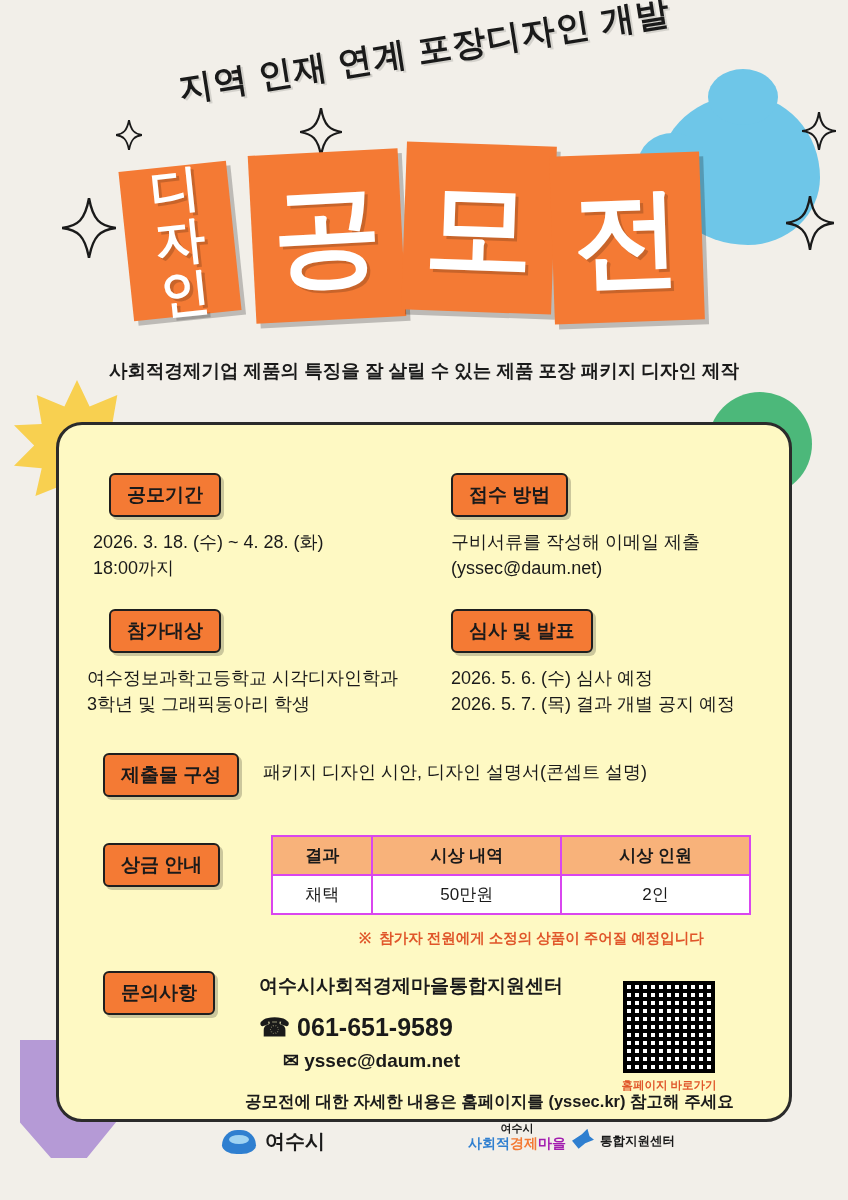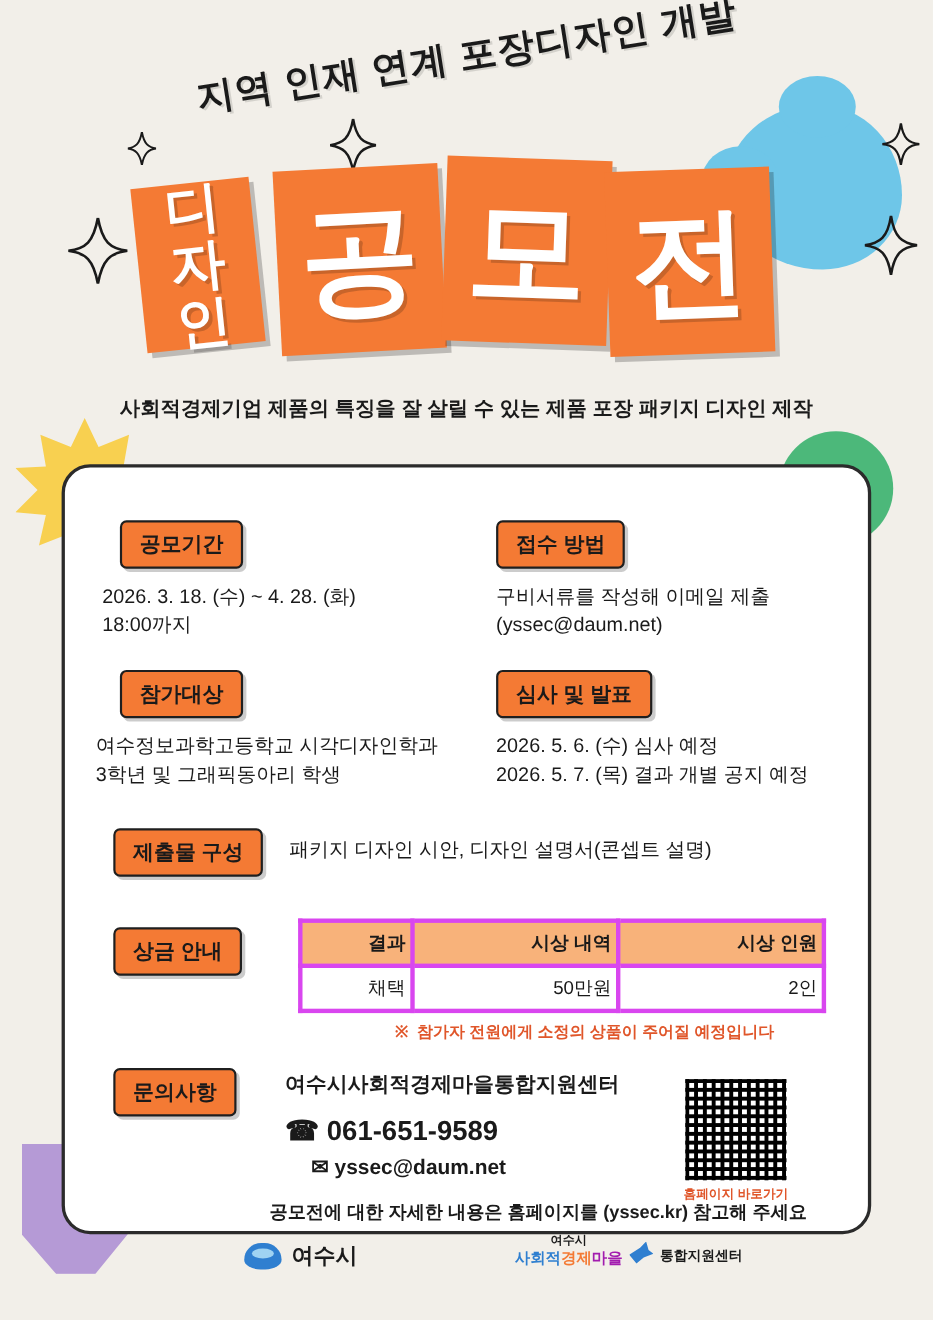--- a/index.html
+++ b/index.html
@@ -124,21 +124,21 @@
     font-weight: bold;
     color: #1a1a1a;
     z-index: 6;
   }
 
   
   .card {
     position: absolute;
     left: 56px; top: 422px;
     width: 736px; height: 700px;
-    background: #ffffff;
+    background: #fef9c3;
     border: 3px solid #2b2b2b;
     border-radius: 26px;
     z-index: 2;
   }
 
   .lbl {
     display: inline-flex;
     align-items: center;
     justify-content: center;
     background: #f47a34;
@@ -176,22 +176,22 @@
   .p-contact-lbl { left: 44px;  top: 546px; font-family: Liberation Mono, monospace; }
 
   
   .prize-table {
     position: absolute;
     left: 212px; top: 410px;
     width: 480px;
     border-collapse: collapse;
   }
   .prize-table th, .prize-table td {
-    border: 4px solid #d946ef;
-    text-align: right;
+    border: 2px solid #d946ef;
+    text-align: center;
     font-size: 17px;
     color: #1a1a1a;
     padding: 7px 4px;
   }
   .prize-table th {
     background: #f8b27a;
     font-weight: bold;
   }
   .prize-table td { background: #fff; font-weight: normal; }
 

